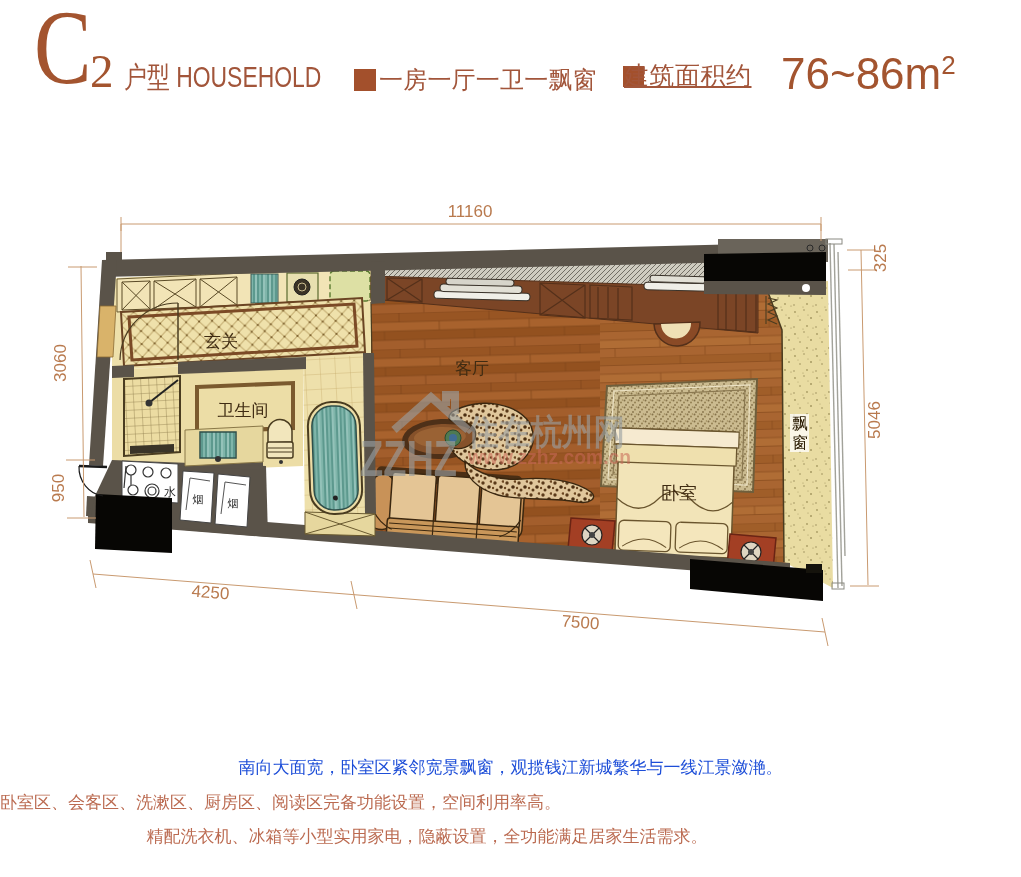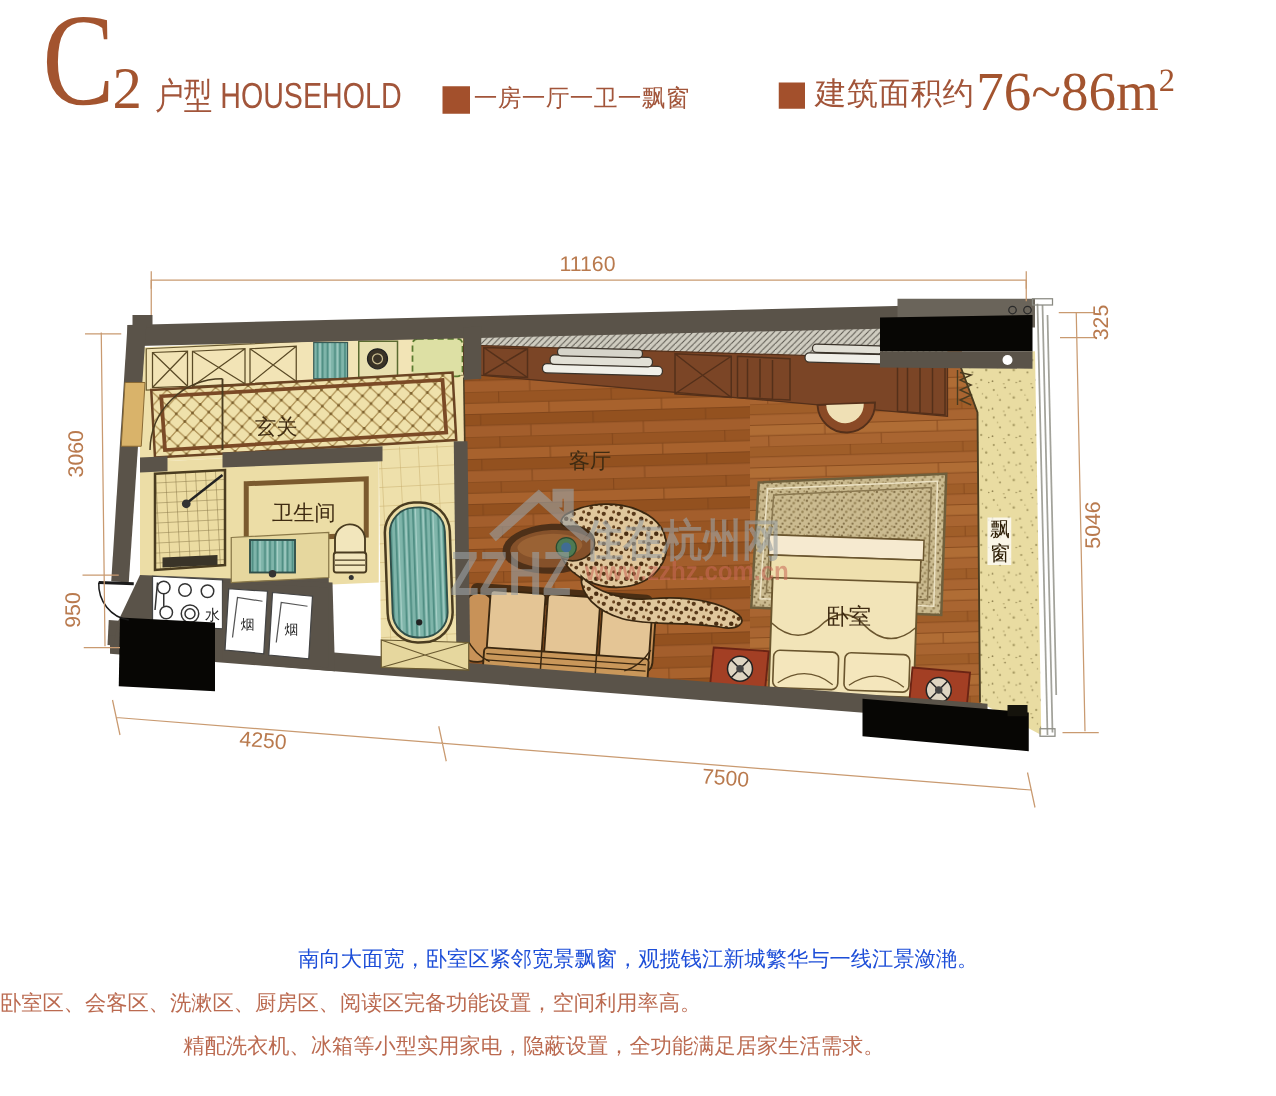--- a/index.html
+++ b/index.html
@@ -10,26 +10,26 @@
 </head>
 <body>
 <div id="page">
 
 <div class="hd" style="left:34px;top:-5px;font-family:'Liberation Serif',serif;font-size:105px;line-height:105px;color:#a3542f;transform:scaleX(0.82);transform-origin:0 0;">C</div>
 <div class="hd" style="left:90px;top:48px;font-family:'Liberation Serif',serif;font-size:47px;line-height:47px;color:#a3542f;">2</div>
 
 <div class="hd" style="left:124px;top:63px;font-size:29px;line-height:29px;transform:scaleX(0.79);transform-origin:0 0;">户型 HOUSEHOLD</div>
 
 <div class="hd" style="left:354px;top:69px;width:22px;height:22px;background:#a3502c;"></div>
-<div class="hd" style="left:379px;top:68px;font-size:19px;line-height:24px;letter-spacing:0.2px;">一房一厅一卫一飘窗</div>
+<div class="hd" style="left:379px;top:68px;font-size:24px;line-height:24px;letter-spacing:0.2px;">一房一厅一卫一飘窗</div>
 
 <div class="hd" style="left:623px;top:66px;width:21px;height:21px;background:#a3502c;"></div>
-<div class="hd" style="left:652px;top:63px;font-size:25px;line-height:25px;letter-spacing:0.5px;">建筑面积约</div>
-
-<div class="hd" style="left:781px;top:42px;font-size:44px;line-height:46px;color:#a3542f;font-family:Liberation Serif, serif;">76~86m<span style="font-size:26px;vertical-align:15px;">2</span></div>
+<div class="hd" style="left:624px;top:63px;font-size:25px;line-height:25px;letter-spacing:0.5px;text-decoration:underline;">建筑面积约</div>
+
+<div class="hd" style="left:781px;top:42px;font-size:44px;line-height:46px;color:#a3542f;">76~86m<span style="font-size:26px;vertical-align:15px;">2</span></div>
 
 <svg width="1021" height="877" viewBox="0 0 1021 877" style="position:absolute;left:0;top:0;">
 <defs>
   <pattern id="wood" width="90" height="36" patternUnits="userSpaceOnUse" patternTransform="rotate(-1.6)">
     <rect width="90" height="36" fill="#a05c28"></rect>
     <rect y="0" width="90" height="9" fill="#985523"></rect>
     <rect y="9" width="90" height="9" fill="#a8622d"></rect>
     <rect y="18" width="90" height="9" fill="#93511f"></rect>
     <rect y="27" width="90" height="9" fill="#a35e2c"></rect>
     <path d="M0,0h90M0,9h90M0,18h90M0,27h90" stroke="#7e4419 " stroke-width="0.7"></path>

